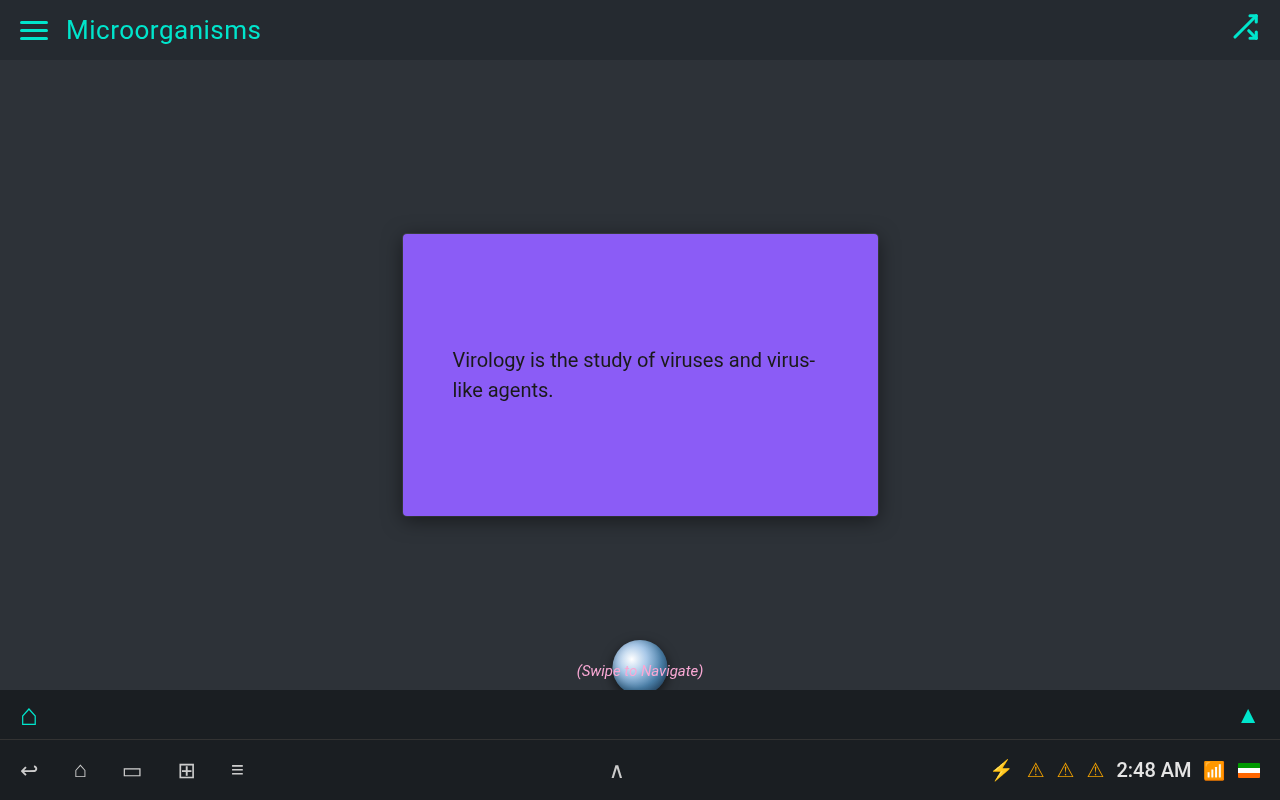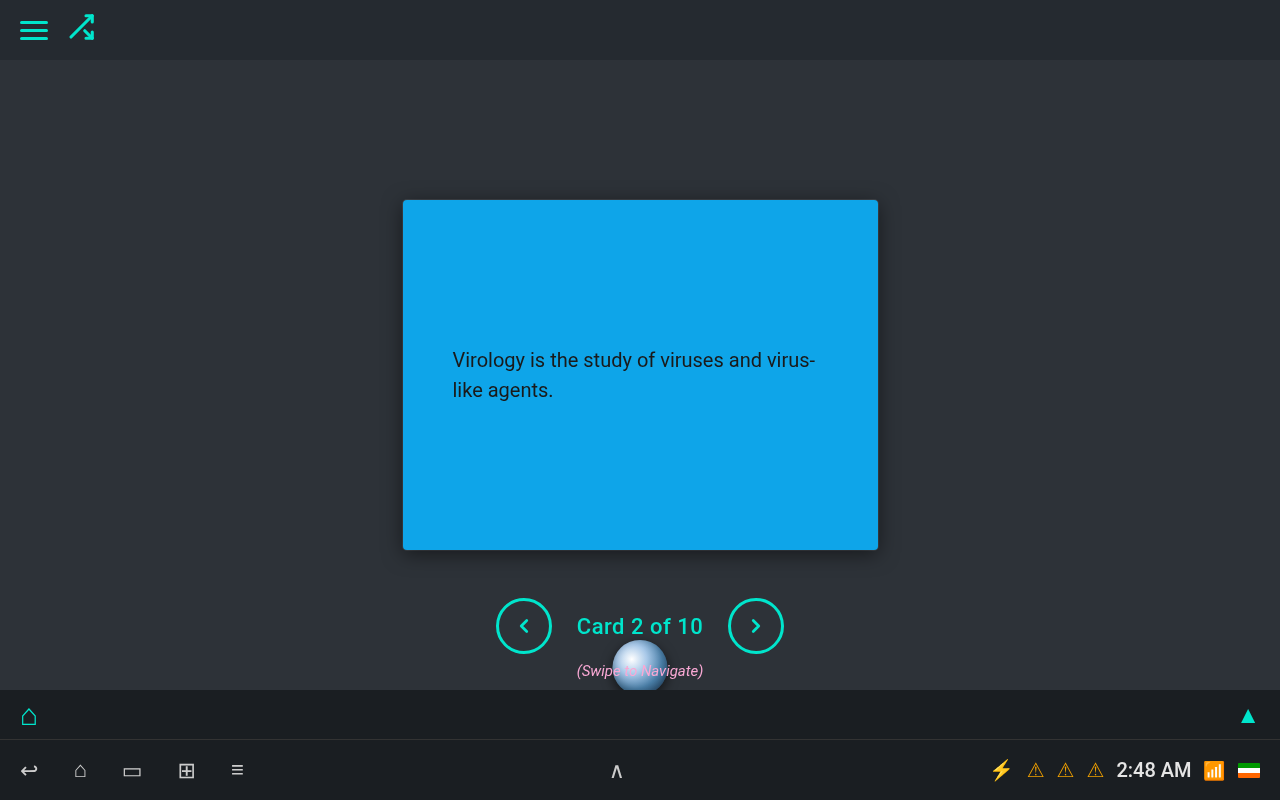--- a/index.html
+++ b/index.html
@@ -66,22 +66,22 @@
       bottom: 110px;
       display: flex;
       flex-direction: column;
       align-items: center;
       justify-content: center;
     }
 
     
     .flashcard {
       width: 475px;
-      height: 350px;
-      background-color: #0ea5e9;
+      height: 282px;
+      background-color: #8b5cf6;
       border-radius: 4px;
       box-shadow: 0 4px 20px rgba(0,0,0,0.5), 0 0 0 1px rgba(255,255,255,0.1);
       display: flex;
       align-items: center;
       justify-content: flex-start;
       padding: 40px 50px;
       position: relative;
     }
 
     .flashcard-text {
@@ -271,20 +271,21 @@
   </style>
 </head>
 <body>
 
 <div class="header">
   <div class="header-menu-icon">
     <span></span>
     <span></span>
     <span></span>
   </div>
+  <span class="header-title">Microorganisms</span>
   <div class="header-shuffle-icon">
     <svg class="shuffle-svg" viewBox="0 0 24 24">
       <polyline points="16 3 21 3 21 8"></polyline>
       <line x1="4" y1="20" x2="21" y2="3"></line>
       <polyline points="21 16 21 21 16 21"></polyline>
       <line x1="15" y1="15" x2="21" y2="21"></line>
     </svg>
   </div>
 </div>
 
@@ -293,33 +294,20 @@
   <div class="flashcard">
     <p class="flashcard-text">Virology is the study of viruses and virus-like agents.</p>
   </div>
 </div>
 
 <div class="crystal-ball">
   <div class="crystal-ball-inner"></div>
 </div>
 
 <div class="nav-area">
-  <div class="nav-controls">
-    <button class="nav-arrow-btn">
-      <svg width="22" height="22" viewBox="0 0 24 24" fill="none" stroke="#00e5cc" stroke-width="3" stroke-linecap="round" stroke-linejoin="round">
-        <polyline points="15 18 9 12 15 6"></polyline>
-      </svg>
-    </button>
-    <span class="card-counter">Card 2 of 10</span>
-    <button class="nav-arrow-btn">
-      <svg width="22" height="22" viewBox="0 0 24 24" fill="none" stroke="#00e5cc" stroke-width="3" stroke-linecap="round" stroke-linejoin="round">
-        <polyline points="9 18 15 12 9 6"></polyline>
-      </svg>
-    </button>
-  </div>
   <span class="swipe-hint">(Swipe to Navigate)</span>
 </div>
 
 <div class="taskbar">
 
   <div class="app-dock">
     <span class="home-icon">⌂</span>
 
     <div style="flex:1;"></div>
     <span class="scroll-up-icon">▲</span>

